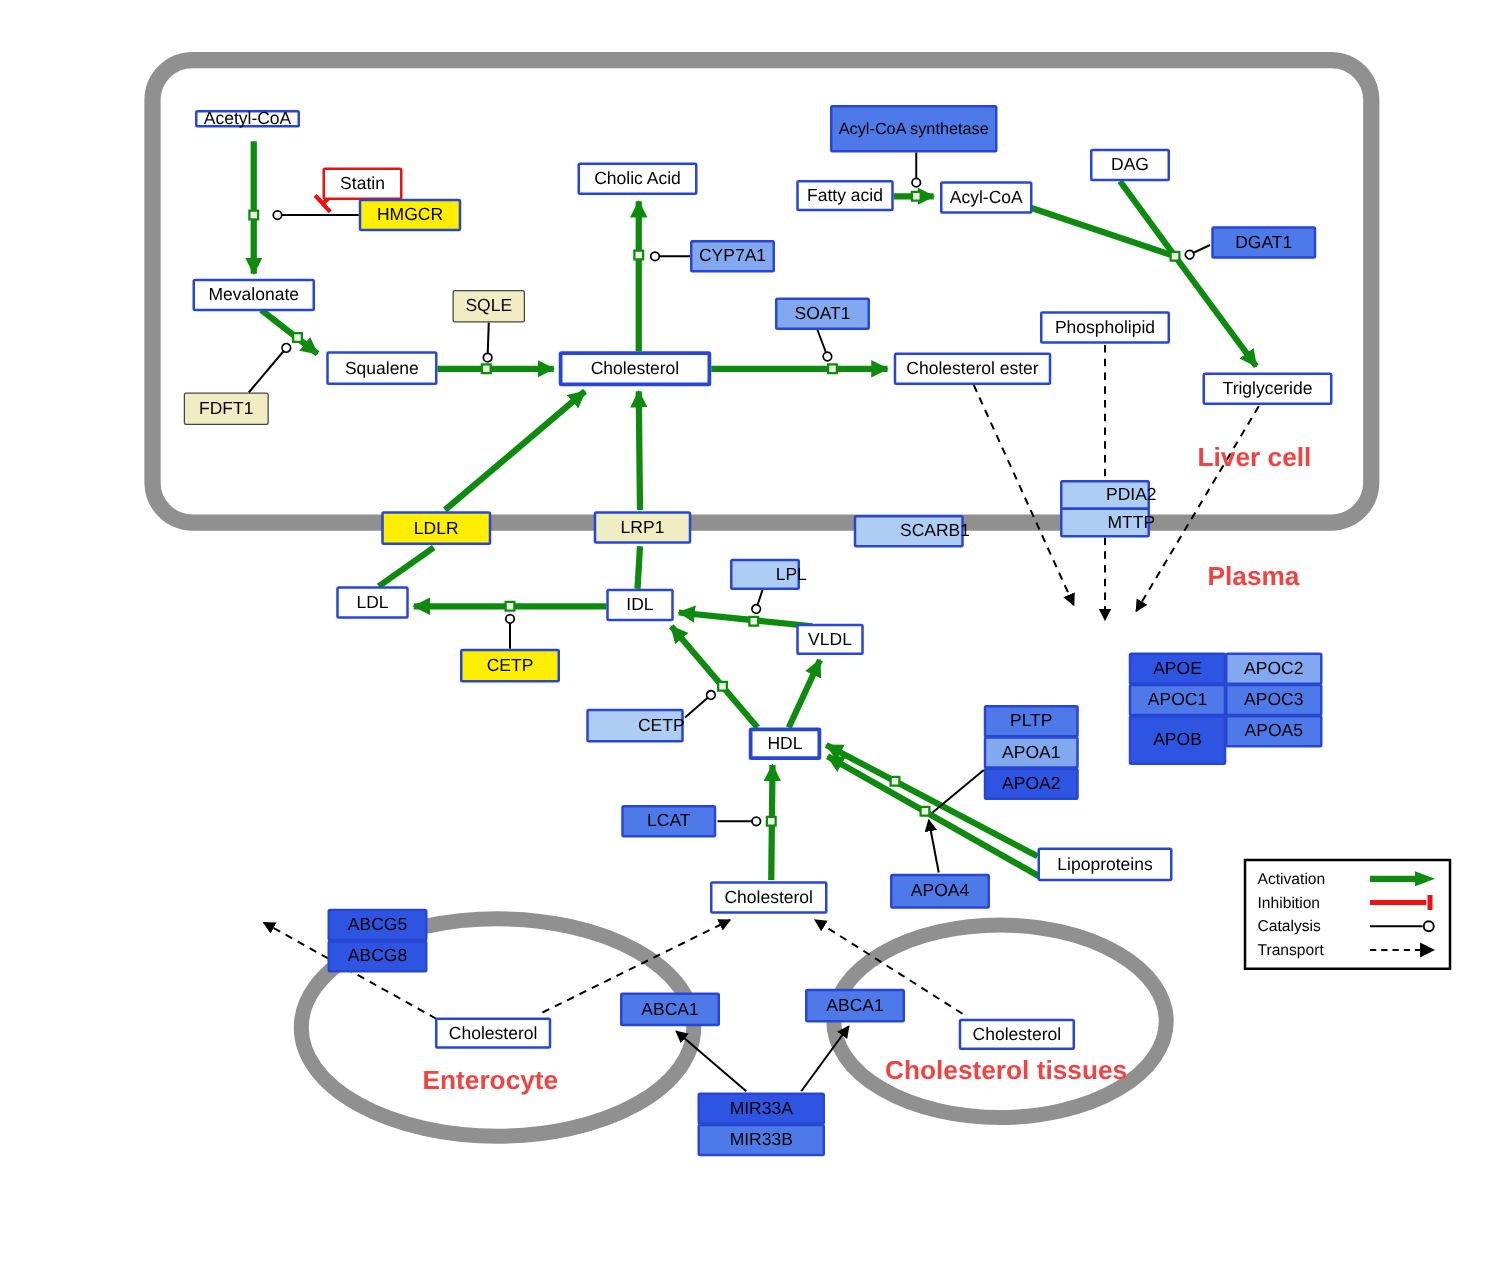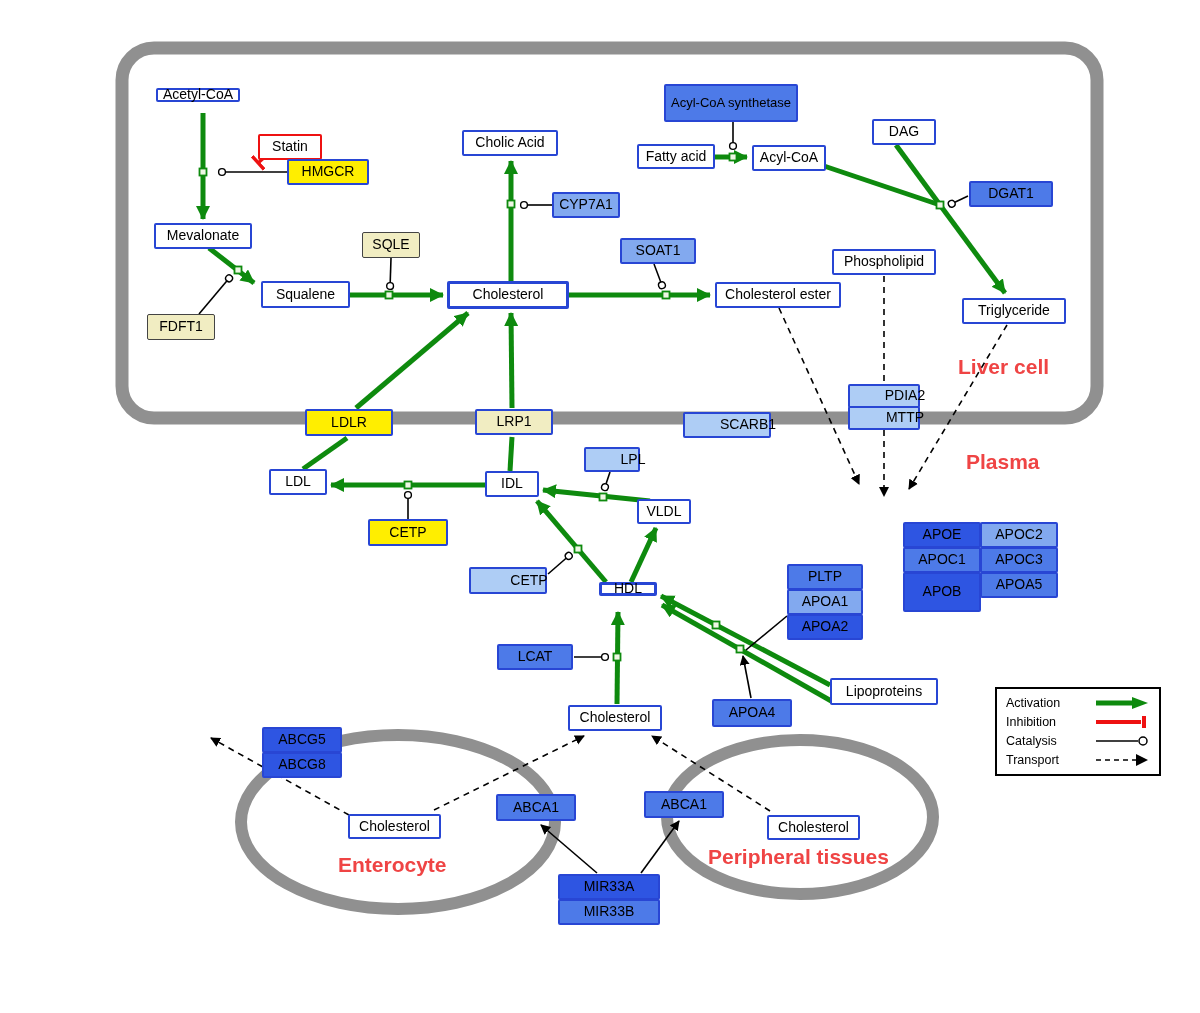--- a/index.html
+++ b/index.html
@@ -136,21 +136,21 @@
       <rect class="rxn" x="574.5" y="545.5" width="7" height="7"></rect>
       <rect class="rxn" x="613.5" y="653.5" width="7" height="7"></rect>
       <rect class="rxn" x="712.5" y="621.5" width="7" height="7"></rect>
       <rect class="rxn" x="736.5" y="645.5" width="7" height="7"></rect>
     </g>
   </svg>
 
   <div class="region" style="left:958px;top:355px">Liver cell</div>
   <div class="region" style="left:966px;top:450px">Plasma</div>
   <div class="region" style="left:338px;top:853px">Enterocyte</div>
-  <div class="region" style="left:708px;top:845px">Peripheral tissues</div>
+  <div class="region" style="left:708px;top:845px">Cholesterol tissues</div>
 
   <div class="node" style="left:156px;top:88px;width:84px;height:14px">Acetyl-CoA</div>
   <div class="node red-border" style="left:258px;top:117px;width:64px;height:26px">Statin</div>
   <div class="node yellow" style="left:287px;top:159px;width:82px;height:26px">HMGCR</div>
   <div class="node" style="left:154px;top:223px;width:98px;height:26px">Mevalonate</div>
   <div class="node pale-yellow" style="left:147px;top:314px;width:68px;height:26px">FDFT1</div>
   <div class="node" style="left:261px;top:281px;width:89px;height:27px">Squalene</div>
   <div class="node pale-yellow" style="left:362px;top:232px;width:58px;height:26px">SQLE</div>
   <div class="node" style="left:462px;top:130px;width:96px;height:26px">Cholic Acid</div>
   <div class="node blue-mlight" style="left:552px;top:192px;width:68px;height:26px">CYP7A1</div>
@@ -168,21 +168,21 @@
   <div class="node blue-light" style="left:848px;top:406px;width:72px;height:24px">MTTP</div>
   <div class="node yellow" style="left:305px;top:409px;width:88px;height:27px">LDLR</div>
   <div class="node pale-yellow-blue" style="left:475px;top:409px;width:78px;height:26px">LRP1</div>
   <div class="node blue-light" style="left:683px;top:412px;width:88px;height:26px">SCARB1</div>
   <div class="node" style="left:269px;top:469px;width:58px;height:26px">LDL</div>
   <div class="node" style="left:485px;top:471px;width:54px;height:26px">IDL</div>
   <div class="node blue-light" style="left:584px;top:447px;width:56px;height:25px">LPL</div>
   <div class="node" style="left:637px;top:499px;width:54px;height:25px">VLDL</div>
   <div class="node yellow" style="left:368px;top:519px;width:80px;height:27px">CETP</div>
   <div class="node blue-light" style="left:469px;top:567px;width:78px;height:27px">CETP</div>
-  <div class="node thick" style="left:599px;top:582px;width:58px;height:14px">HDL</div>
+  <div class="node thick" style="left:599px;top:582px;width:58px;height:26px">HDL</div>
   <div class="node blue-mid" style="left:787px;top:564px;width:76px;height:26px">PLTP</div>
   <div class="node blue-mlight" style="left:787px;top:589px;width:76px;height:26px">APOA1</div>
   <div class="node blue-dark" style="left:787px;top:614px;width:76px;height:26px">APOA2</div>
   <div class="node blue-mid" style="left:497px;top:644px;width:76px;height:26px">LCAT</div>
   <div class="node blue-mid" style="left:712px;top:699px;width:80px;height:28px">APOA4</div>
   <div class="node" style="left:830px;top:678px;width:108px;height:27px">Lipoproteins</div>
   <div class="node blue-dark" style="left:903px;top:522px;width:78px;height:26px">APOE</div>
   <div class="node blue-mlight" style="left:980px;top:522px;width:78px;height:26px">APOC2</div>
   <div class="node blue-mid" style="left:903px;top:547px;width:78px;height:26px">APOC1</div>
   <div class="node blue-mid" style="left:980px;top:547px;width:78px;height:26px">APOC3</div>

